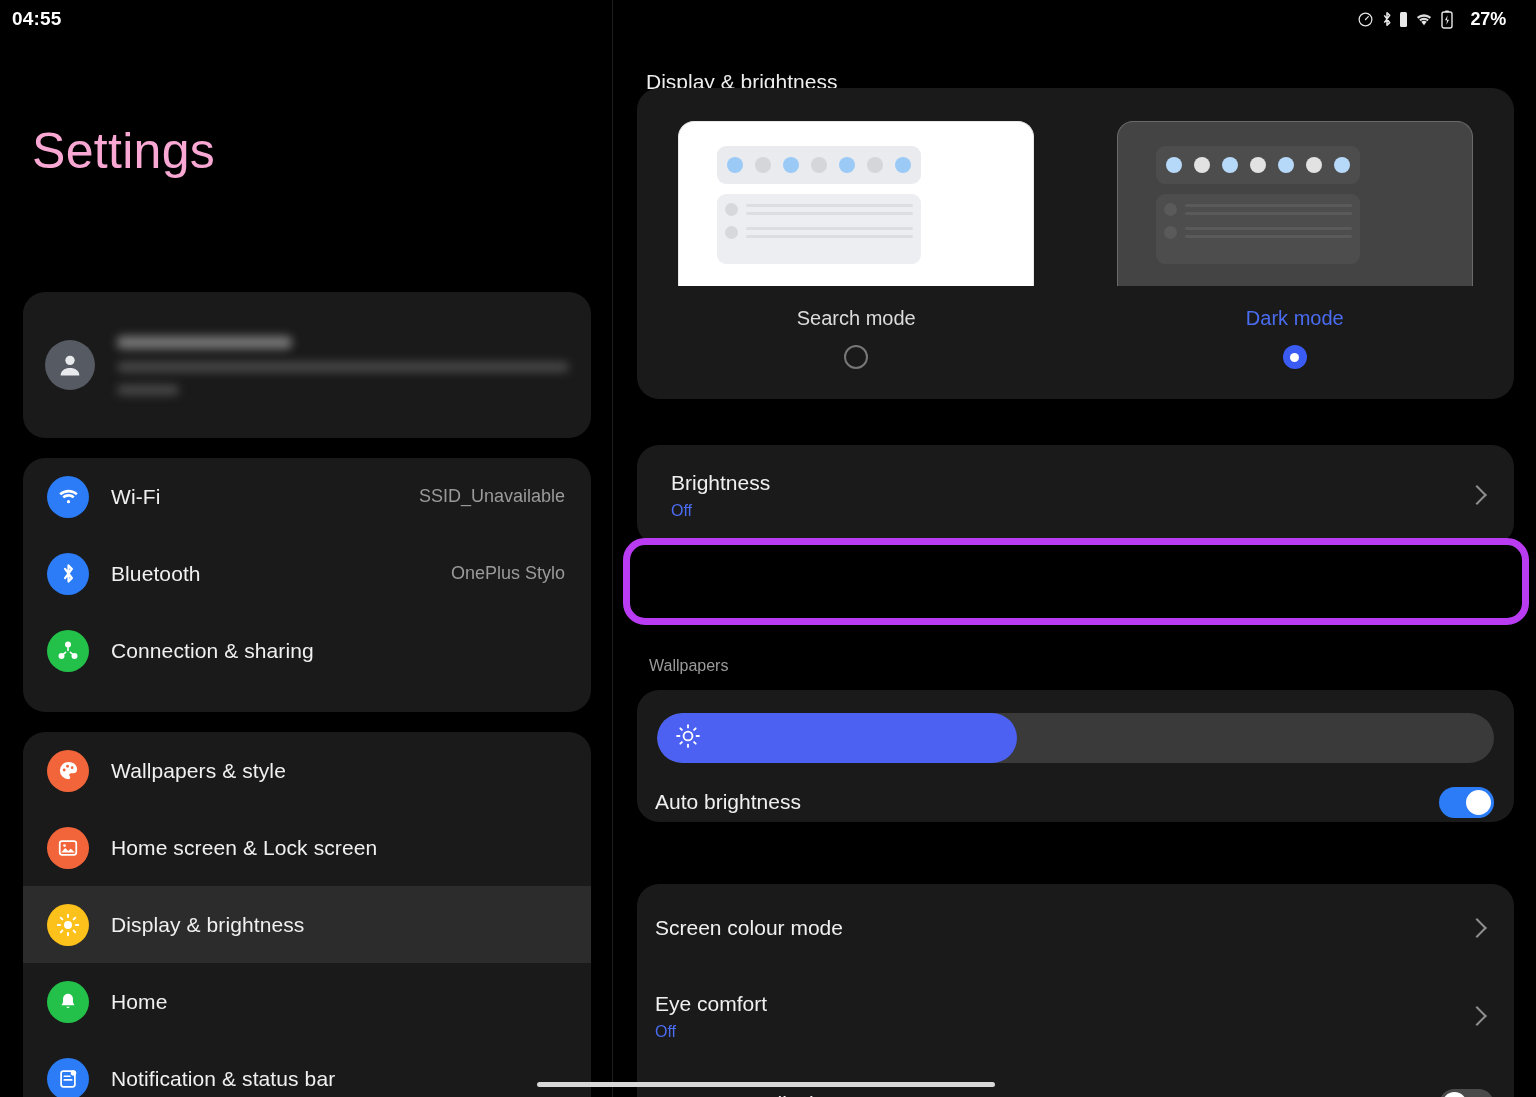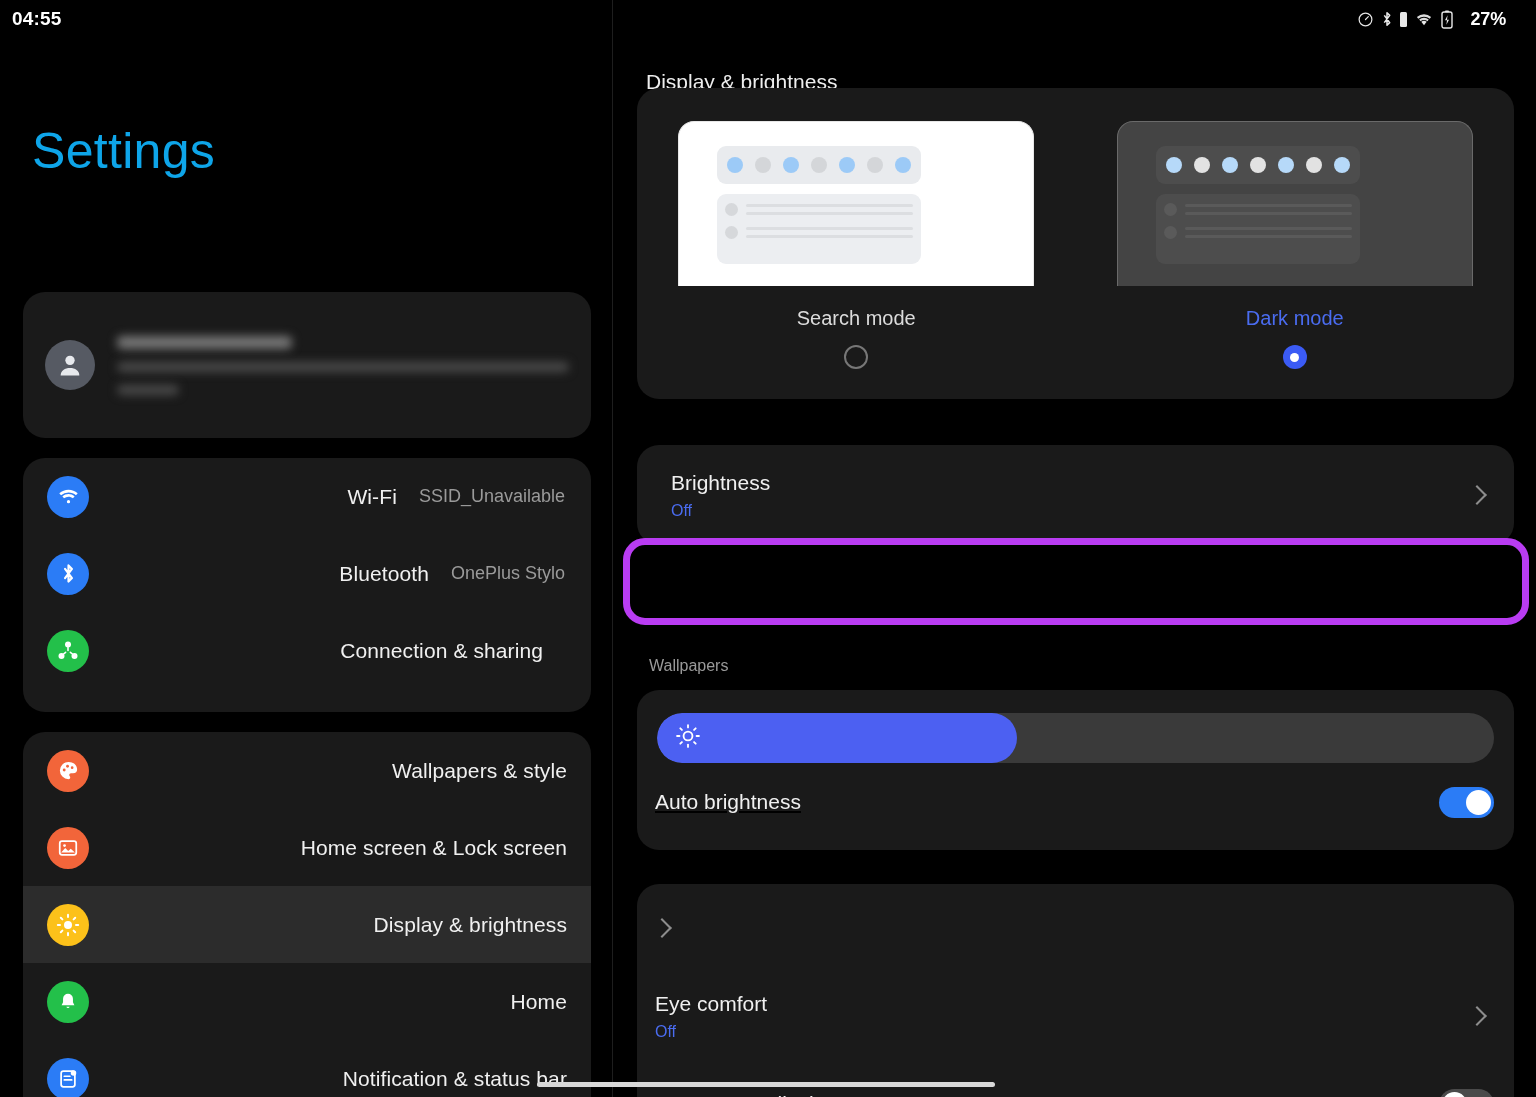--- a/index.html
+++ b/index.html
@@ -23,21 +23,21 @@
   .battery-pct { font-size: 18px; font-weight: bold; color: #fff; margin-left: 11px; letter-spacing: -.2px; }
 
   
   .sidebar {
     width: 613px; height: 1097px; background: #000;
     position: relative; overflow: hidden; flex: 0 0 613px;
     border-right: 1px solid #1e1e1e;
   }
   .app-title {
     position: absolute; left: 32px; top: 122px;
-    font-size: 50px; color: #0ea5e9; font-weight: 400; letter-spacing: .3px;
+    font-size: 50px; color: #f9a8d4; font-weight: 400; letter-spacing: .3px;
   }
   .search-bar {
     position: absolute; left: 32px; top: 224px; width: 548px; height: 44px;
     background: #1c1c1c; border-radius: 22px;
     display: flex; align-items: center; padding-left: 20px; gap: 14px;
   }
   .search-ph { font-size: 17px; color: #8a8a8a; }
 
   .card {
     position: absolute; left: 23px; width: 568px;
@@ -53,21 +53,21 @@
   .blur-line { background: #4a4a4a; border-radius: 5px; filter: blur(5px); }
   .bl1 { width: 175px; height: 13px; background: #767676; }
   .bl2 { width: 100%; height: 10px; }
   .bl3 { width: 62px; height: 10px; }
 
   #group-1 { top: 458px; height: 254px; }
   #group-2 { top: 732px; height: 365px; border-bottom-left-radius: 0; border-bottom-right-radius: 0; }
 
   .row {
     display: flex; align-items: center; height: 77px; padding: 0 24px; gap: 22px;
-    position: relative; cursor: default; text-align: right;
+    position: relative; cursor: default;
   }
   .row.selected { background: #2c2c2c; }
   .row-icon {
     width: 42px; height: 42px; border-radius: 50%; flex: 0 0 42px;
     display: flex; align-items: center; justify-content: center;
   }
   .row-label { font-size: 21px; color: #f0f0f0; flex: 1; letter-spacing: .1px; }
   .row-value { font-size: 18px; color: #9a9a9a; padding-right: 2px; }
 
   .ic-wifi { background: #2b7cf6; }
@@ -136,21 +136,21 @@
   .lr-title { font-size: 21px; color: #f0f0f0; }
   .lr-sub { font-size: 16px; color: #4a6cf0; }
   .chev { width: 14px; height: 14px; border-right: 2px solid #8d8d8d; border-top: 2px solid #8d8d8d; transform: rotate(45deg); margin-right: 10px; }
 
   .highlight-box {
     position: absolute; left: 10px; top: 538px; width: 906px; height: 87px;
     border: 7px solid #b93cf2; border-radius: 22px; z-index: 12; pointer-events: none;
   }
 
   .section-label { position: absolute; left: 36px; top: 657px; font-size: 16px; color: #9a9a9a; }
-  #bright-card { top: 690px; height: 160px; text-decoration: underline; }
+  #bright-card { top: 690px; height: 132px; }
   .slider {
     position: relative; margin: 23px 20px 0 20px; height: 50px; background: #3a3a3a; border-radius: 25px; overflow: hidden;
   }
   .slider-fill {
     position: absolute; left: 0; top: 0; height: 100%; background: #4c60f2; border-radius: 25px;
     display: flex; align-items: center; padding-left: 18px;
   }
   .auto-row { display: flex; align-items: center; height: 78px; padding: 0 20px 0 18px; }
   .auto-label { flex: 1; font-size: 21px; color: #f0f0f0; }
   .toggle { width: 55px; height: 31px; border-radius: 16px; position: relative; }
@@ -440,20 +440,23 @@
       <div class="auto-row">
         <span class="auto-label">Auto brightness</span>
         <span class="toggle on">
             <span class="knob"></span>
           </span>
       </div>
     </div>
 
     <div class="pcard" id="misc-card">
       <div class="misc-row">
+        <div class="misc-texts">
+          <span class="misc-title">Screen colour mode</span>
+        </div>
         <span class="chev"></span>
       </div>
       <div class="misc-row">
         <div class="misc-texts">
           <span class="misc-title">Eye comfort</span>
           <span class="misc-sub">Off</span>
         </div>
         <span class="chev"></span>
       </div>
       <div class="misc-row">

